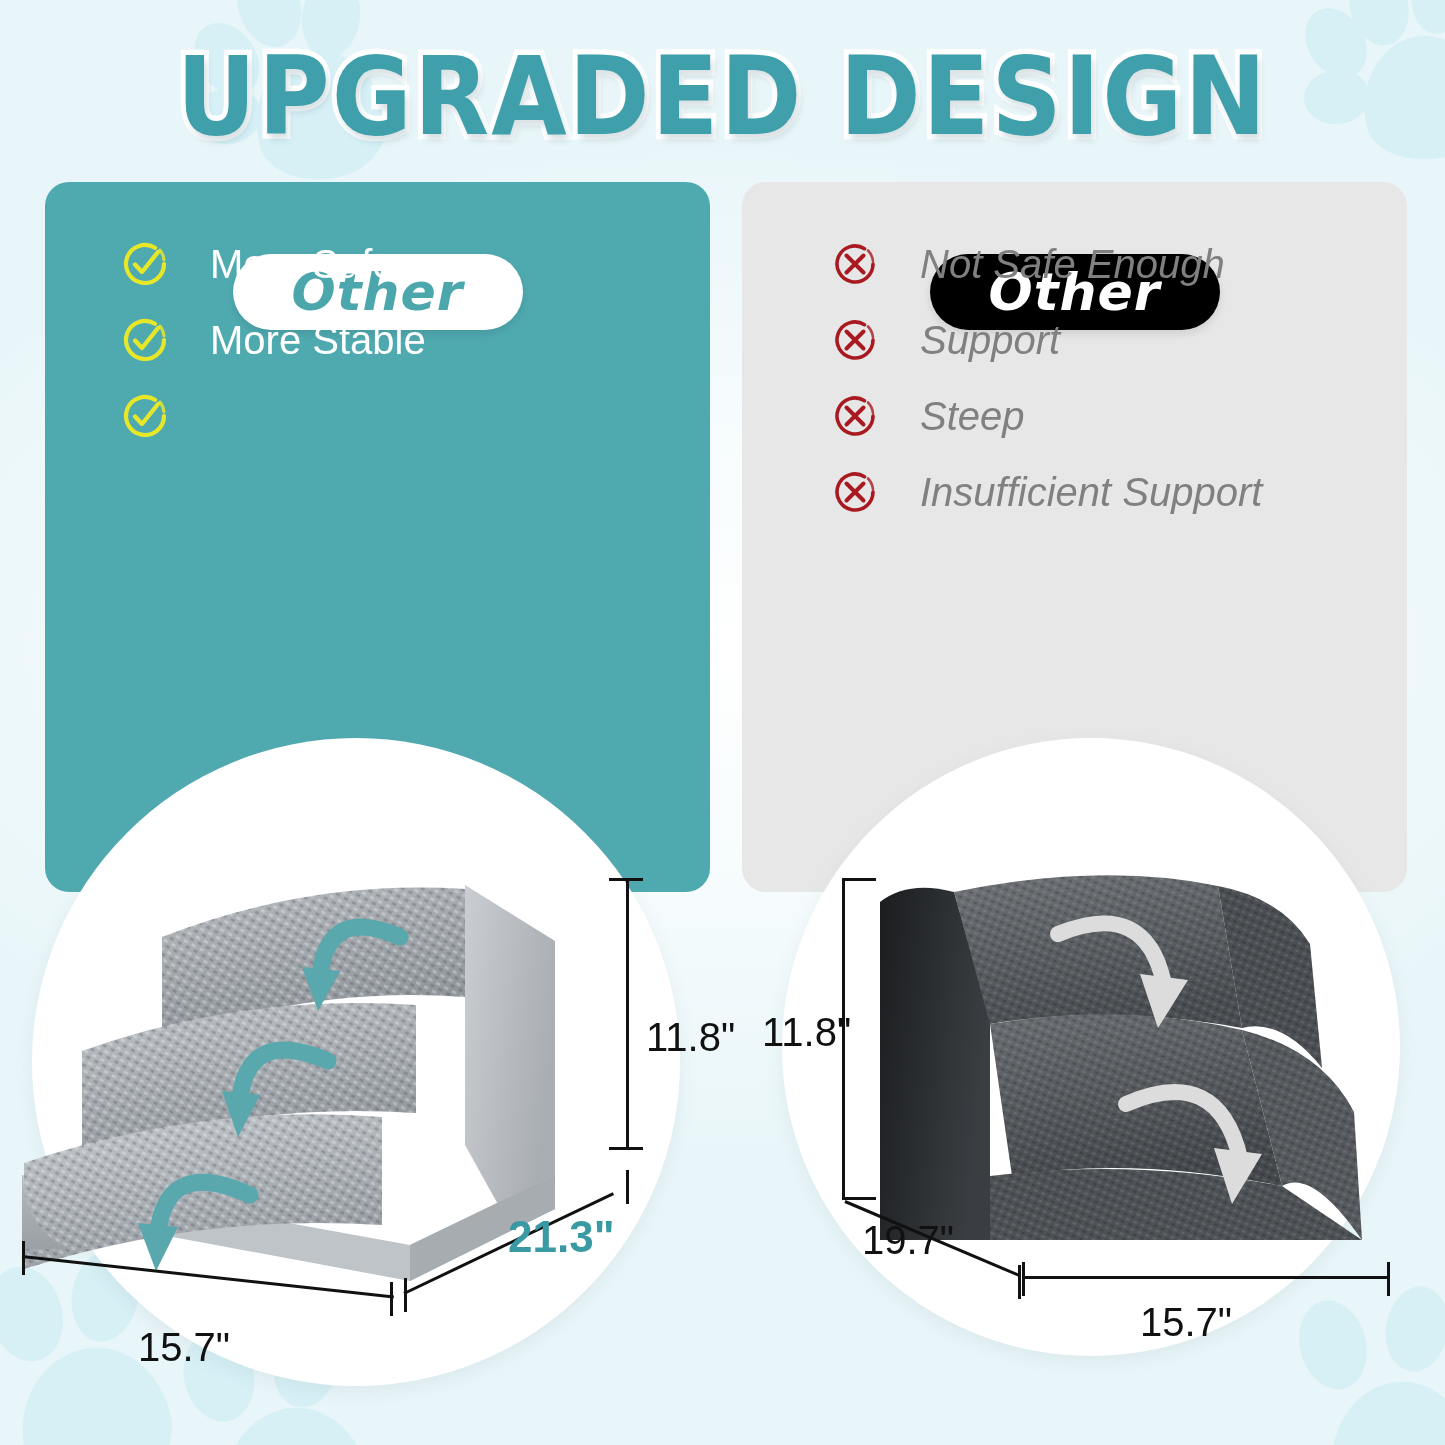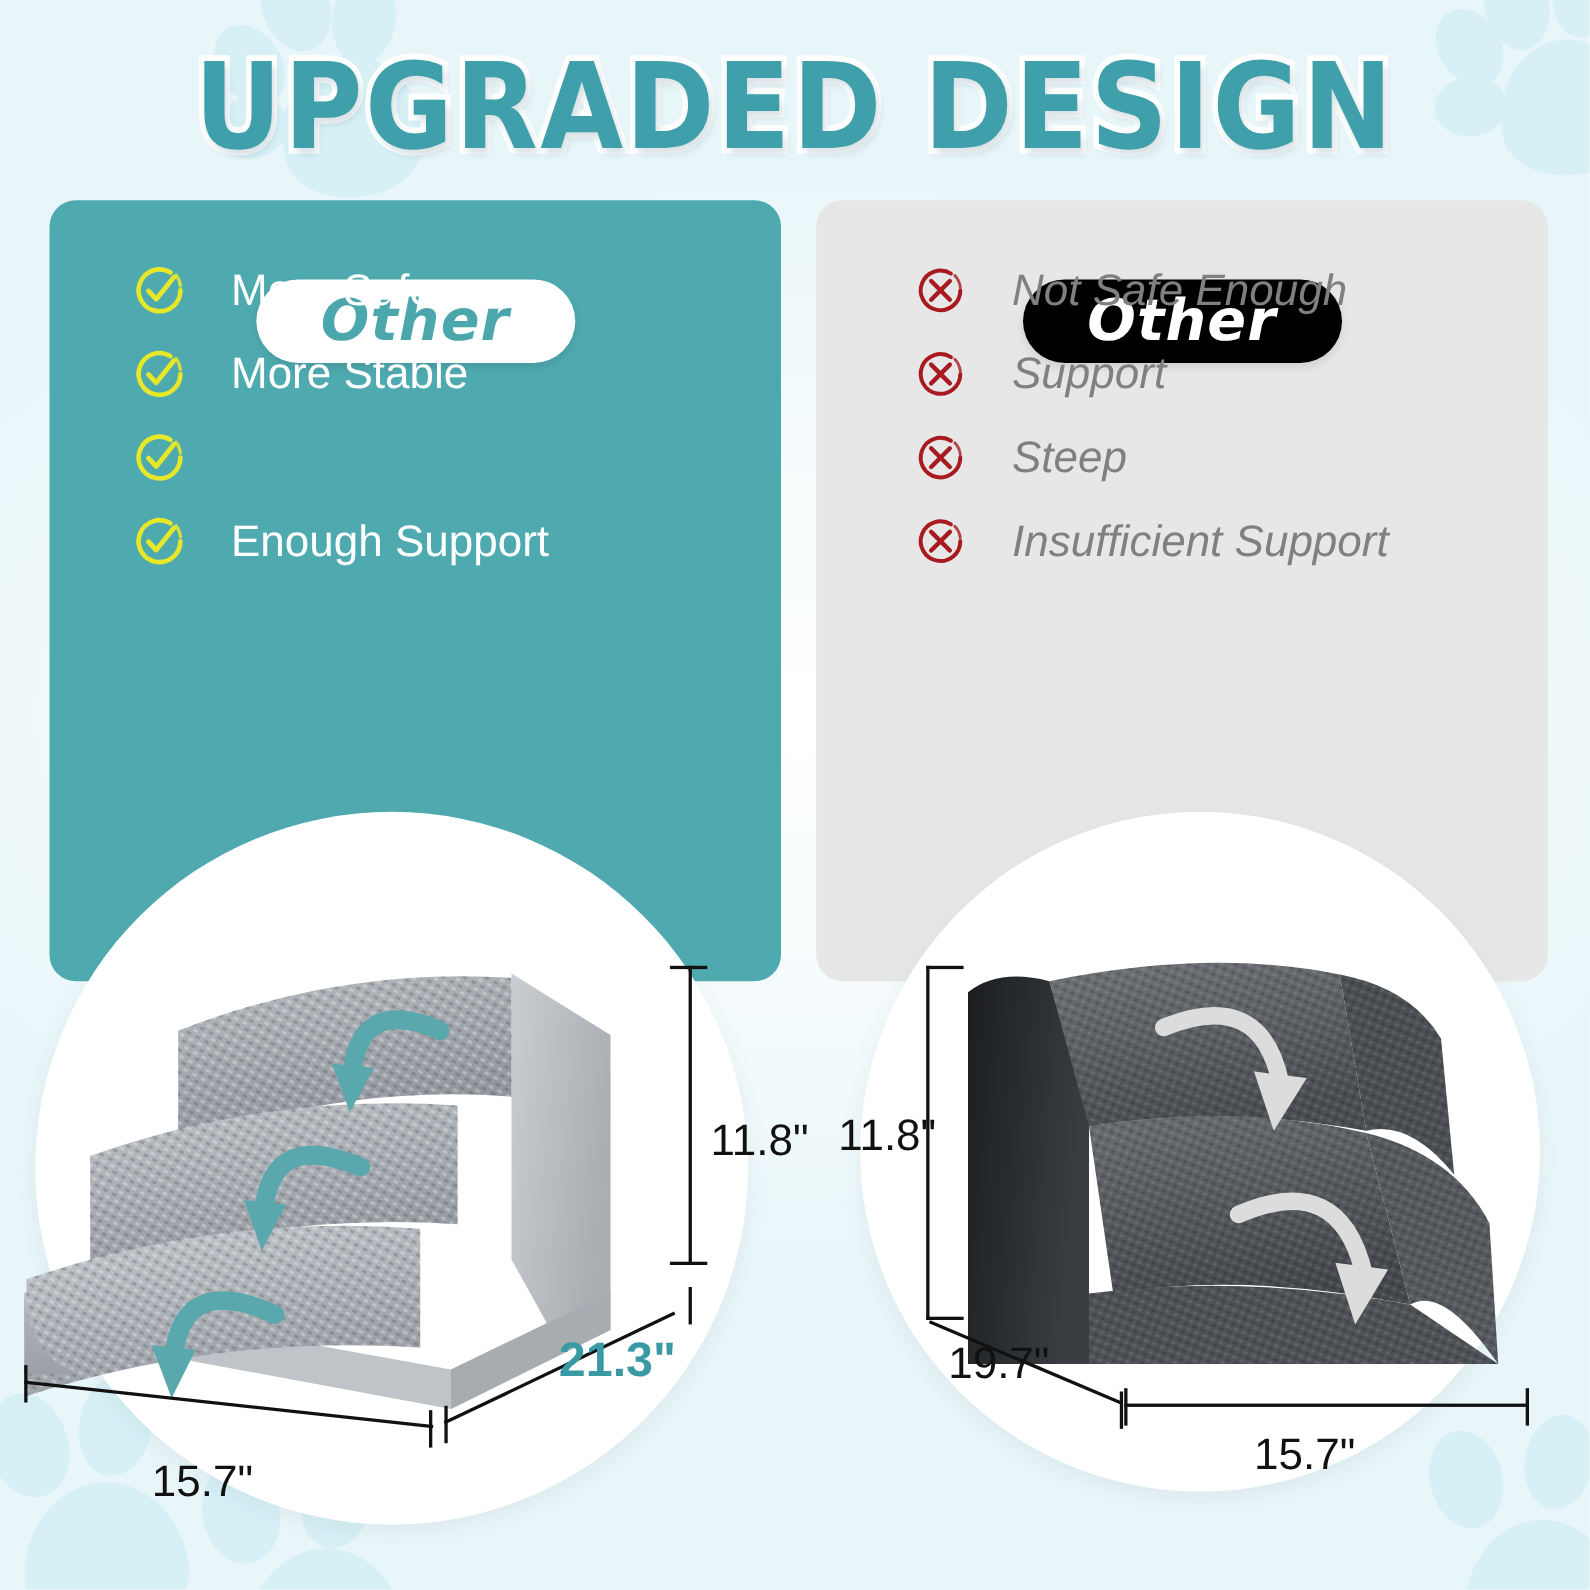--- a/index.html
+++ b/index.html
@@ -277,30 +277,20 @@
     </div>
     <div class="feature-row">
       <span class="feature-icon">
         <svg viewBox="0 0 50 50" width="50" height="50">
           <path d="M44 25a19 19 0 1 1-9-16.2" fill="none" stroke="#e7e72a" stroke-width="4.2" stroke-linecap="round"></path>
           <path d="M40 11a19 19 0 0 1 4 10" fill="none" stroke="#e7e72a" stroke-width="3" stroke-linecap="round" opacity="0.85"></path>
           <path d="M15 25.5l7 7.5L38 13" fill="none" stroke="#e7e72a" stroke-width="4.4" stroke-linecap="round" stroke-linejoin="round"></path>
         </svg>
       </span>
     </div>
-    <div class="feature-row">
-      <span class="feature-icon">
-        <svg viewBox="0 0 50 50" width="50" height="50">
-          <path d="M44 25a19 19 0 1 1-9-16.2" fill="none" stroke="#e7e72a" stroke-width="4.2" stroke-linecap="round"></path>
-          <path d="M40 11a19 19 0 0 1 4 10" fill="none" stroke="#e7e72a" stroke-width="3" stroke-linecap="round" opacity="0.85"></path>
-          <path d="M15 25.5l7 7.5L38 13" fill="none" stroke="#e7e72a" stroke-width="4.4" stroke-linecap="round" stroke-linejoin="round"></path>
-        </svg>
-      </span>
-      <span class="feature-label">Enough Support</span>
-    </div>
   </div>
 
   <div class="panel" id="panel-other">
     <div class="pill" id="pill-other">Other</div>
   </div>
 
   <div class="feature-list" id="list-other">
     <div class="feature-row">
       <span class="feature-icon">
         <svg viewBox="0 0 50 50" width="50" height="50">

